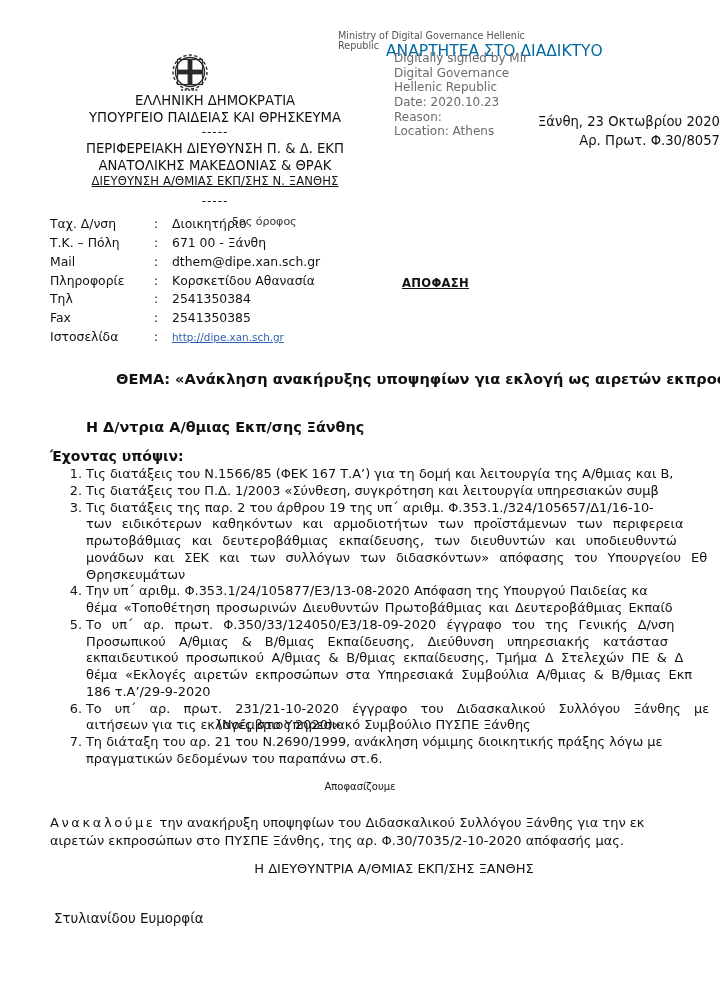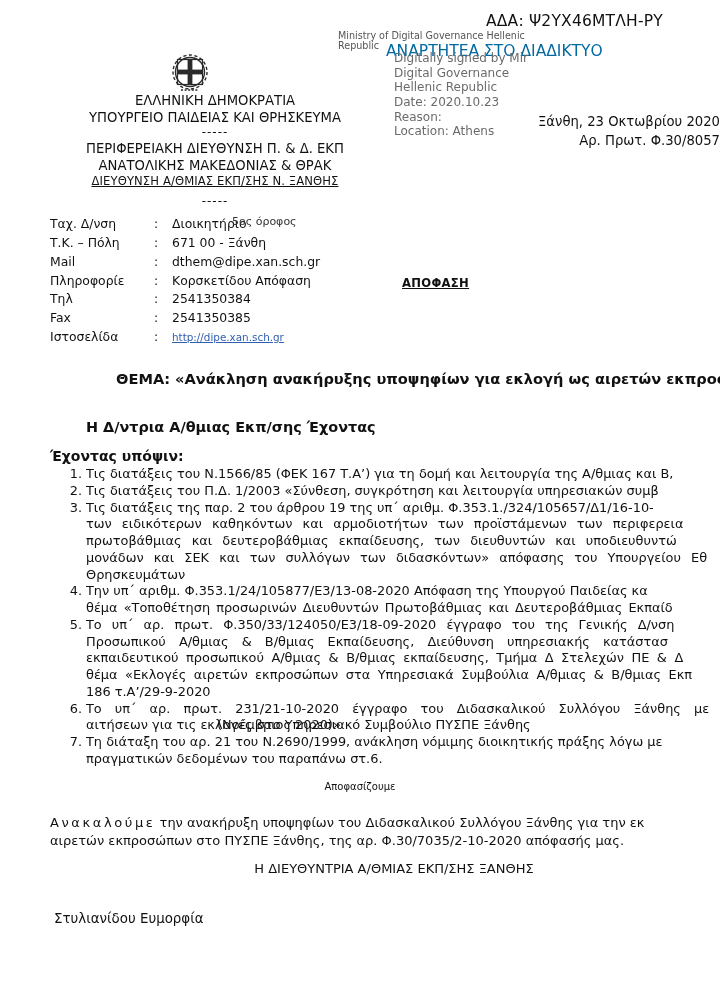--- a/index.html
+++ b/index.html
@@ -181,21 +181,20 @@
   .signname{
     position:absolute;left:54px;top:911px;
     font-size:13.4px;color:#111;white-space:nowrap;
   }
 </style>
 </head>
 <body>
 
 <div class="page">
 
-  <div class="ada">ΑΔΑ: Ψ2ΥΧ46ΜΤΛΗ-ΡΥ</div>
 
   <div class="anartitea">ΑΝΑΡΤΗΤΕΑ ΣΤΟ ΔΙΑΔΙΚΤΥΟ</div>
 
   <div class="sigstamp">
     <span class="big">Ministry of Digital Governance Hellenic Republic</span>
     <div class="small">
       <div>Digitally signed by Mir</div>
       <div>Digital Governance</div>
       <div>Hellenic Republic</div>
       <div>Date: 2020.10.23</div>
@@ -251,21 +250,21 @@
           <td class="val">671 00 - Ξάνθη</td>
         </tr>
         <tr>
           <td class="lab"> Mail</td>
           <td class="col">:</td>
           <td class="val">dthem@dipe.xan.sch.gr</td>
         </tr>
         <tr>
           <td class="lab">Πληροφορίε</td>
           <td class="col">:</td>
-          <td class="val">Κορσκετίδου Απόφαση</td>
+          <td class="val">Κορσκετίδου Αθανασία</td>
         </tr>
         <tr>
           <td class="lab">Τηλ</td>
           <td class="col">:</td>
           <td class="val">2541350384</td>
         </tr>
         <tr>
           <td class="lab">Fax</td>
           <td class="col">:</td>
           <td class="val">2541350385</td>
@@ -278,21 +277,21 @@
           </td>
         </tr>
       </tbody>
     </table>
   </div>
 
   <div class="apofasi">ΑΠΟΦΑΣΗ</div>
 
   <div class="thema">ΘΕΜΑ: «Ανάκληση ανακήρυξης υποψηφίων για εκλογή ως αιρετών εκπροσώπω</div>
 
-  <div class="dntria">Η Δ/ντρια Α/θμιας Εκπ/σης Έχοντας</div>
+  <div class="dntria">Η Δ/ντρια Α/θμιας Εκπ/σης Ξάνθης</div>
 
   <div class="exontas">Έχοντας υπόψιν:</div>
 
   <div class="list">
 
     <div class="li">
       <span class="num">1.</span>
       <div class="ln">Τις διατάξεις του Ν.1566/85 (ΦΕΚ 167 Τ.Α’) για τη δομή και λειτουργία της Α/θμιας και Β,</div>
     </div>
 

